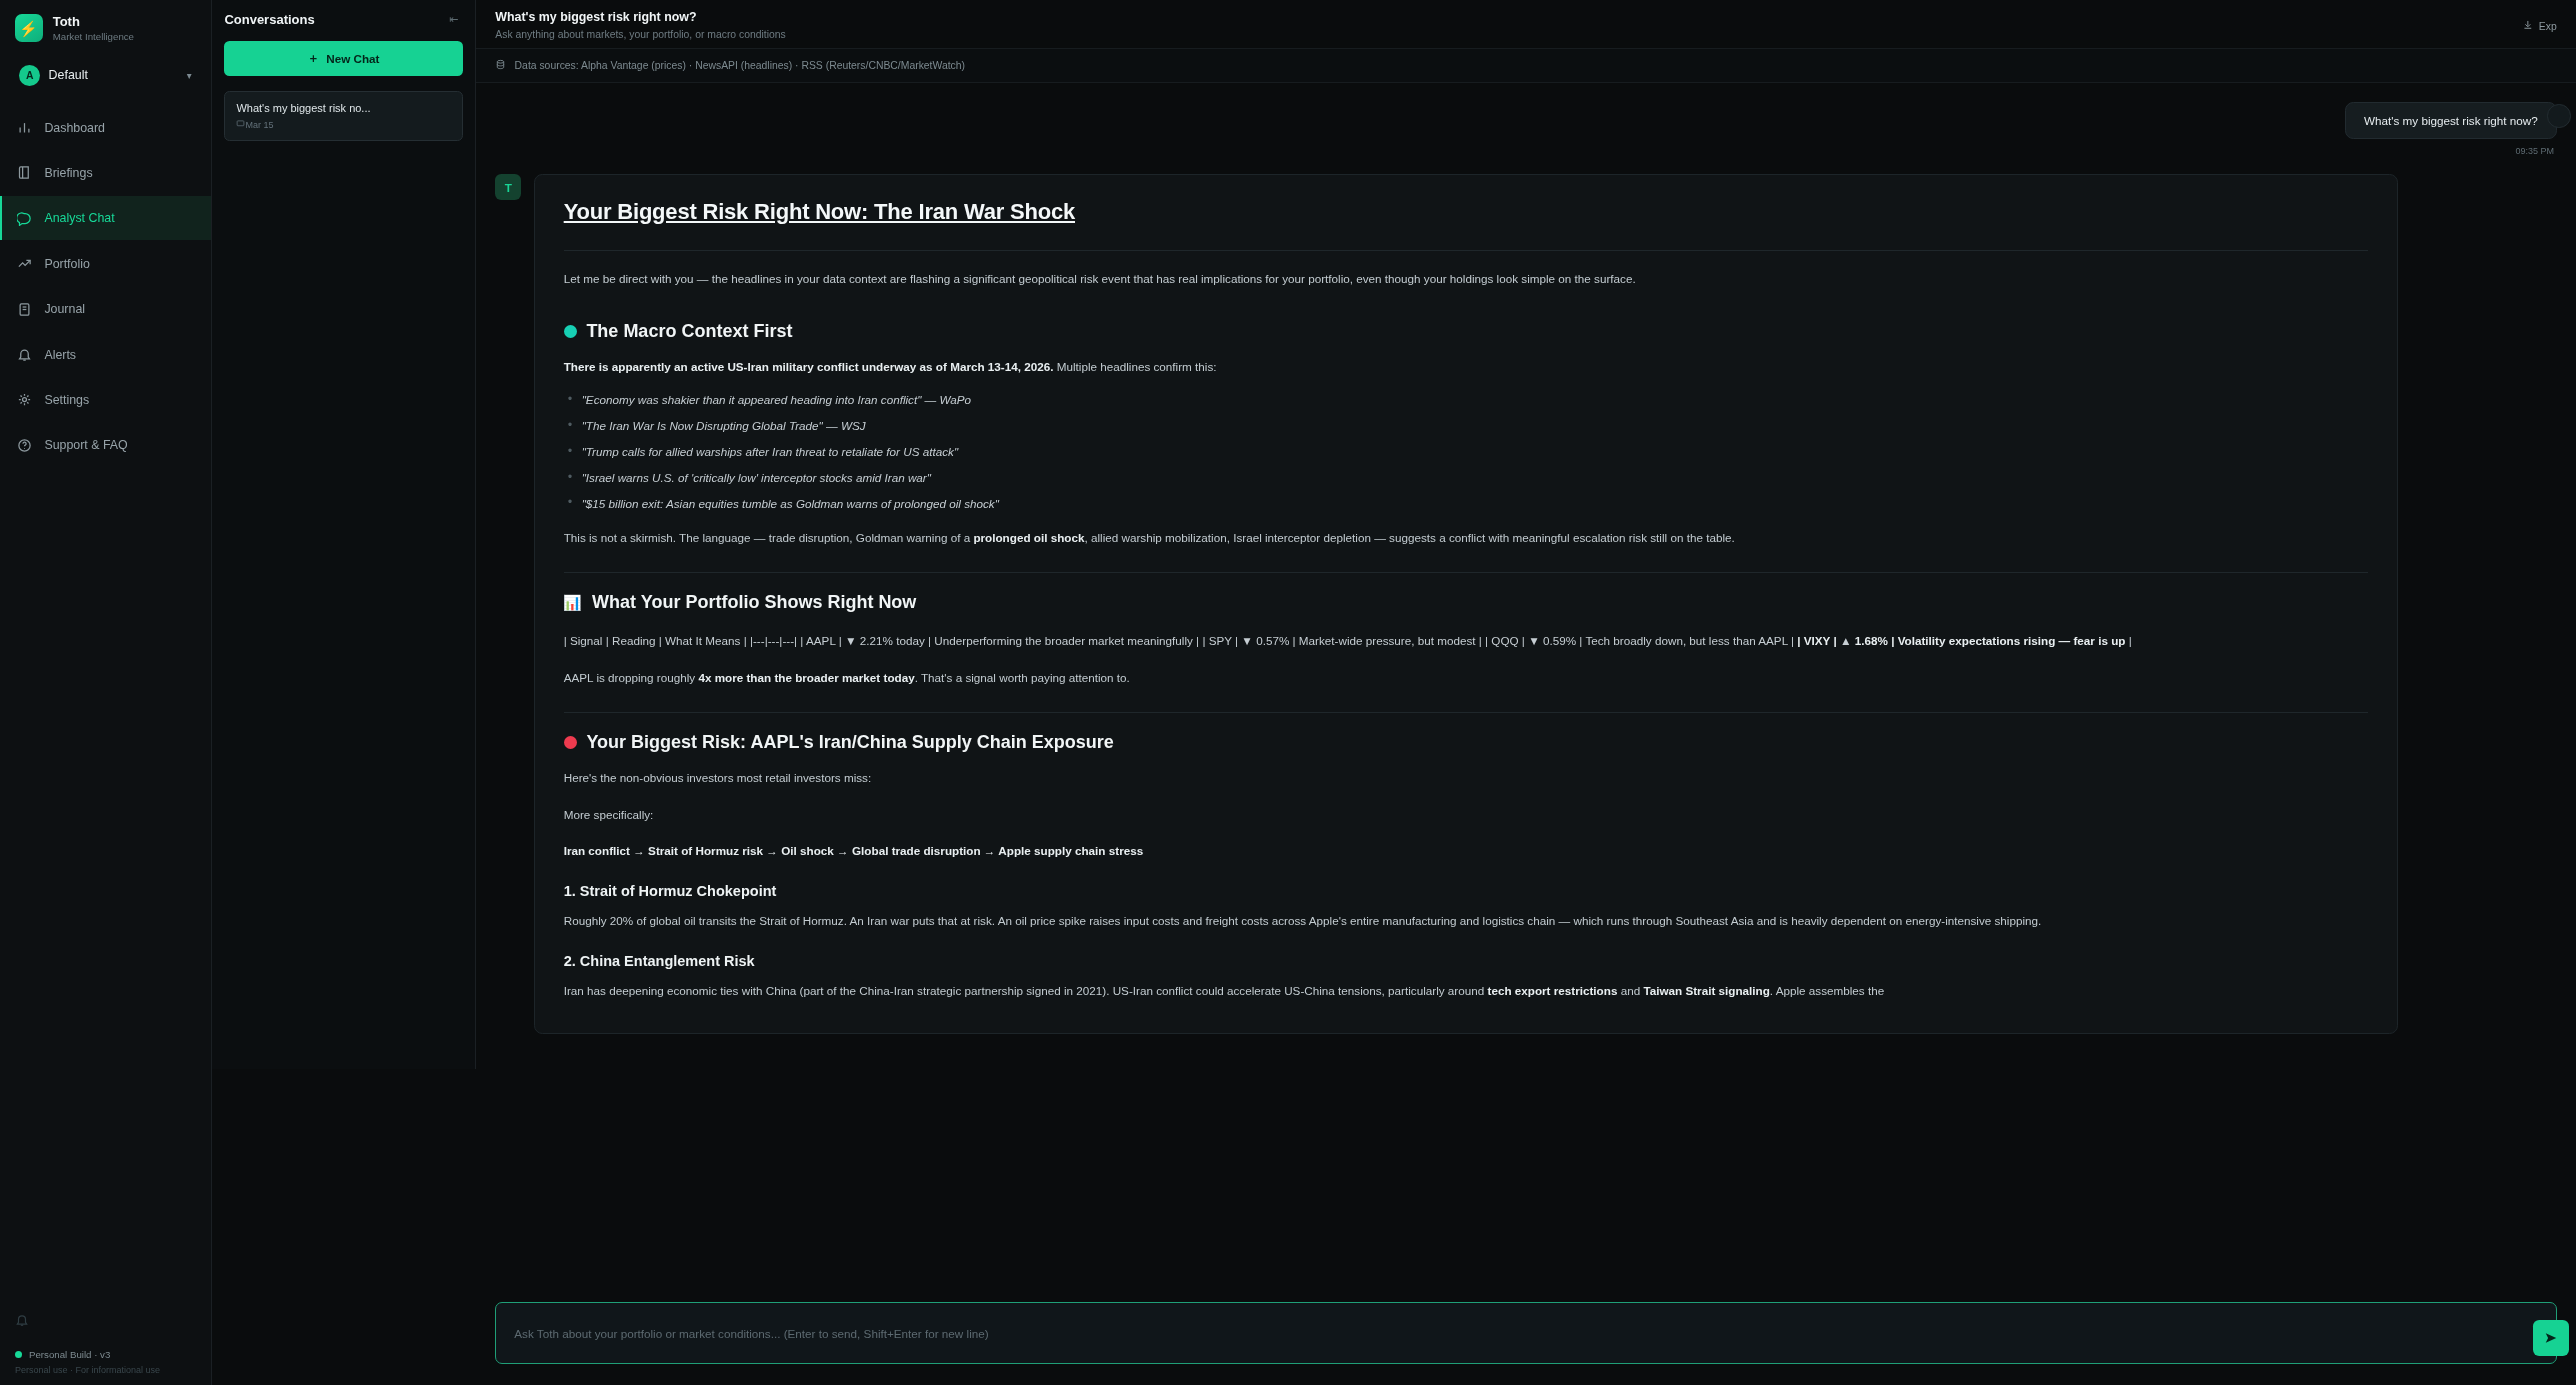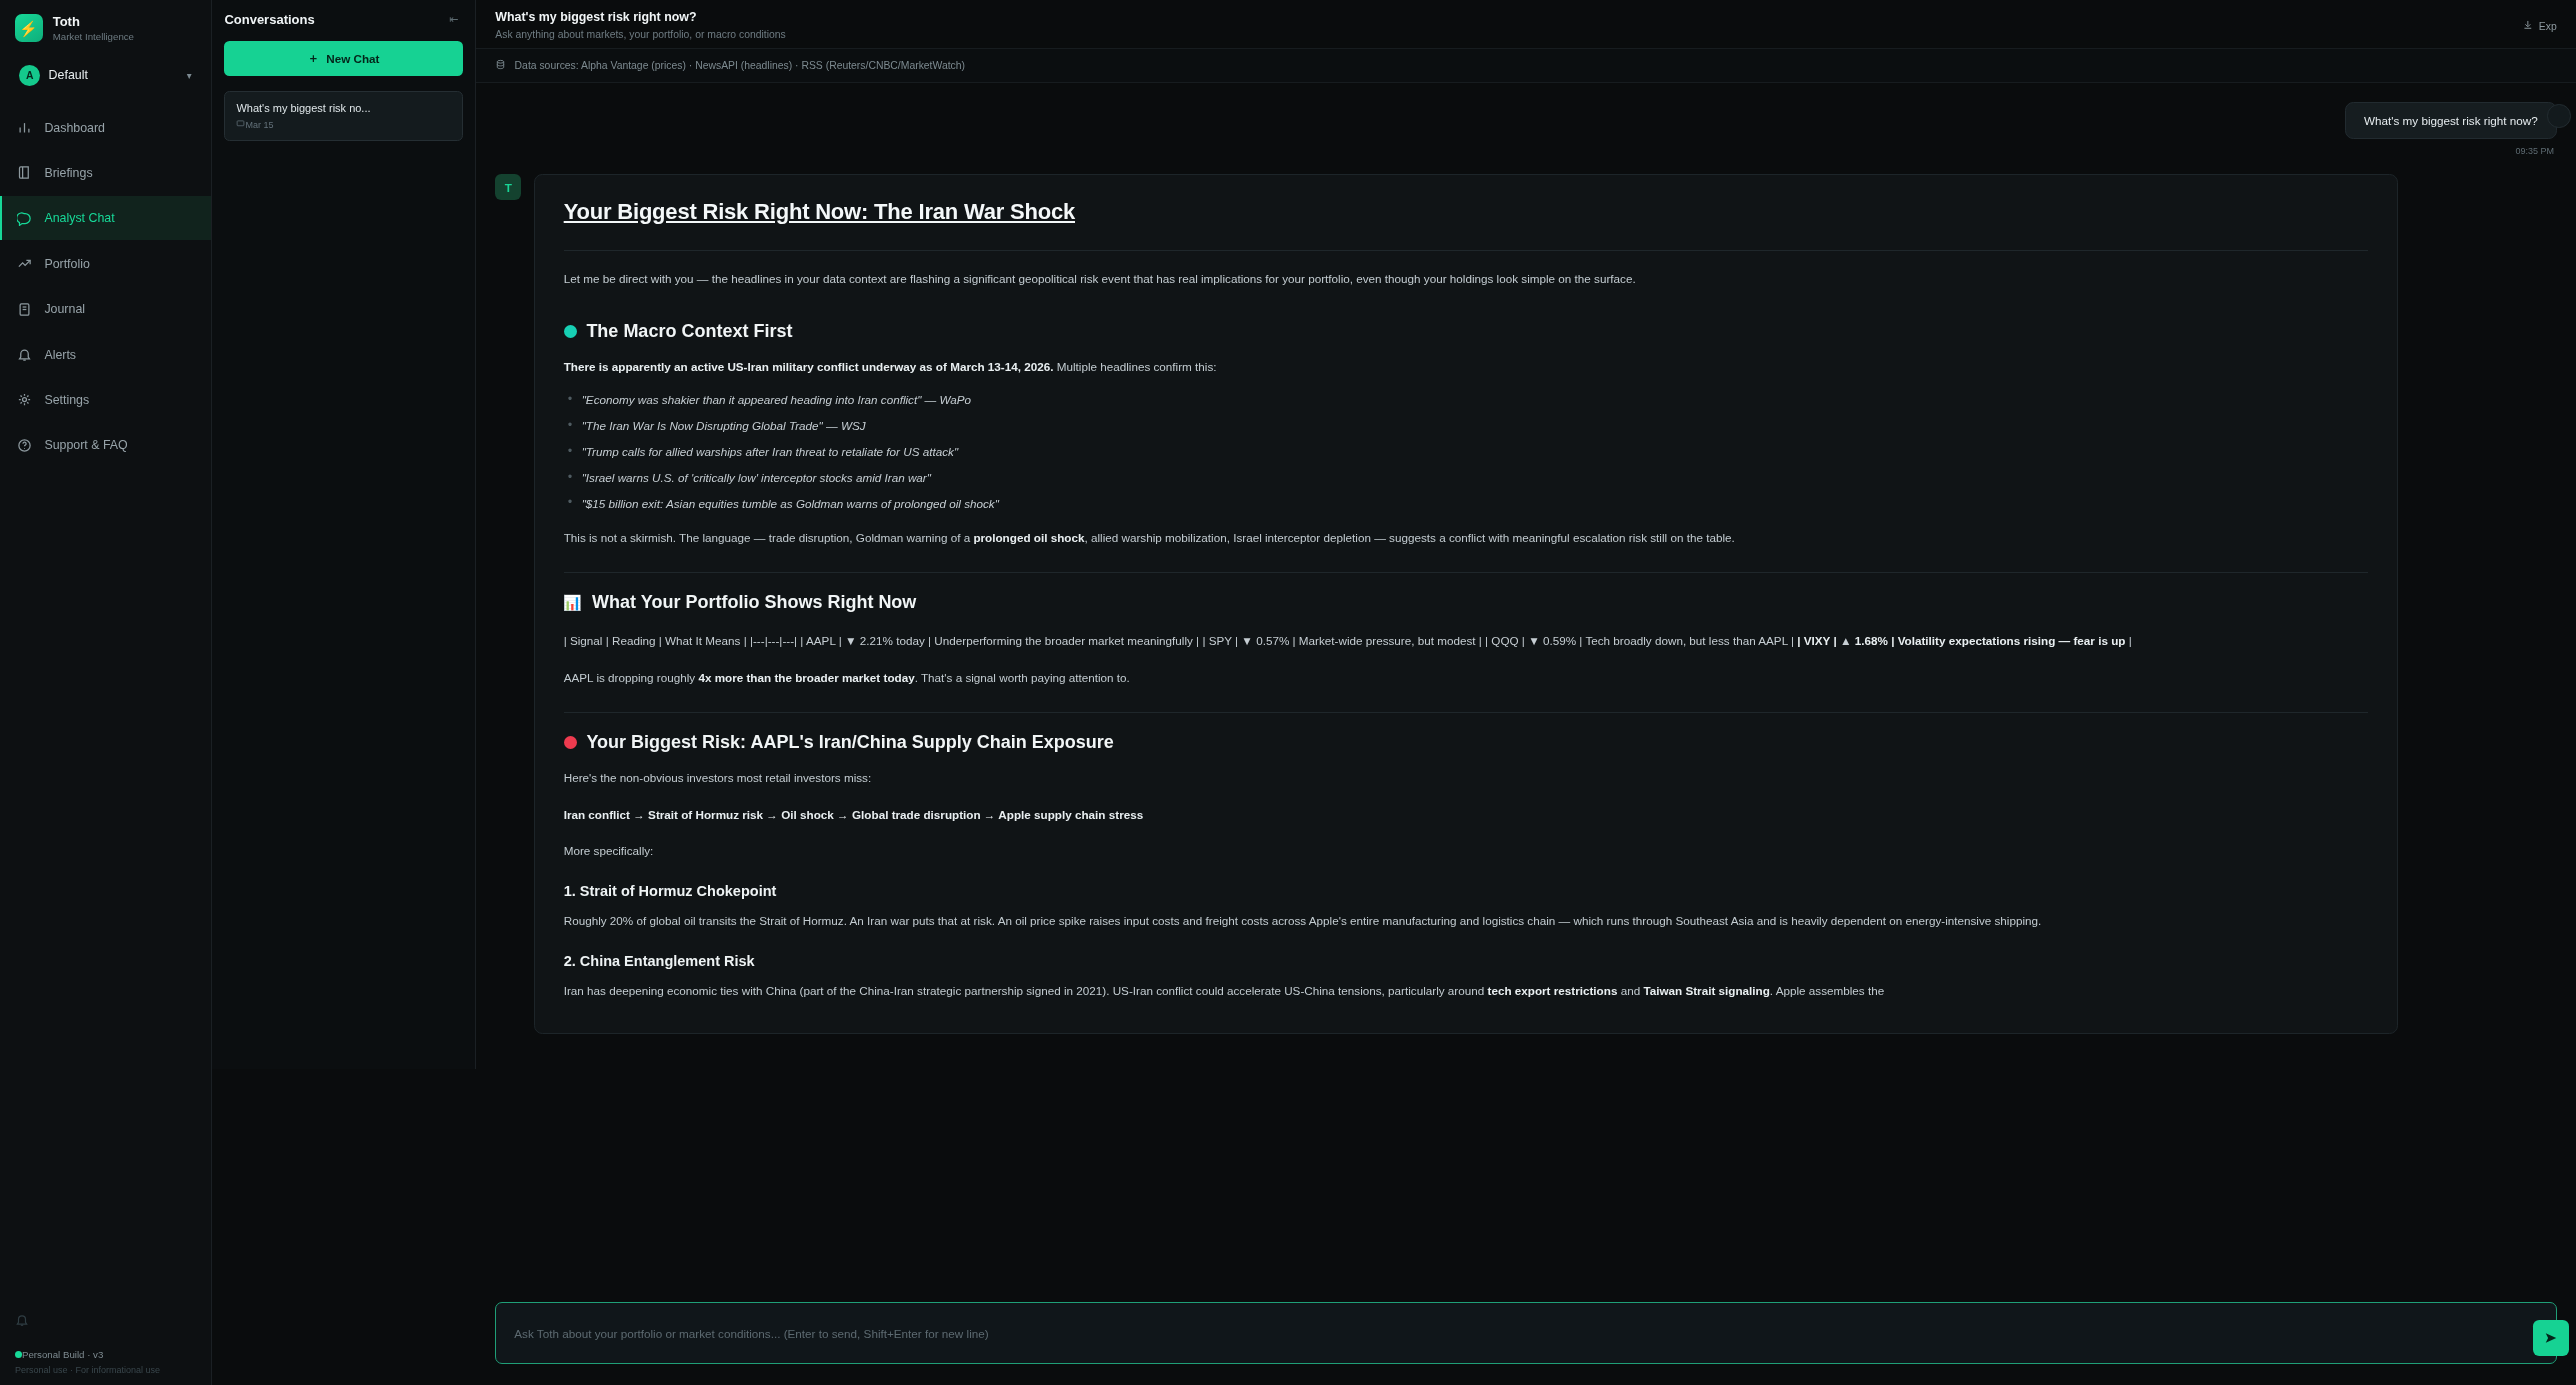--- a/index.html
+++ b/index.html
@@ -64,21 +64,21 @@
   .nav-item.active {
     color: #17d998; background: #11231d; border-left-color: #17d998;
   }
   .nav-item.active .ico { color: #17d998; }
 
   .sidebar-footer {
     position: absolute; left: 0; bottom: 0; width: 100%;
     padding: 0 15px 9.7px 15px;
   }
   .bell-row { padding: 0 0 19.3px 0; color: #2f3d43; font-size: 14px; }
-  .build-row { display: flex; align-items: center; gap: 0; font-size: 9.7px; color: #7e8b91; }
+  .build-row { display: flex; align-items: center; gap: 7px; font-size: 9.7px; color: #7e8b91; }
   .build-dot { width: 7px; height: 7px; border-radius: 50%; background: #17d998; }
   .build-note { font-size: 9px; color: #39464c; margin-top: 5.5px; }
 
   
   .convs {
     width: 264px; flex: 0 0 264px; height: 1069px;
     background: #0b0e10;
     border-right: 0.7px solid #1b2024;
   }
   .convs-head {
@@ -415,22 +415,22 @@
         </div>
 
         <div class="rule"></div>
 
         <div>
           <div class="a-h2">
             <span class="dot" style="background:#ee3b4f;"></span>
             <span>Your Biggest Risk: AAPL's Iran/China Supply Chain Exposure</span>
           </div>
           <div class="a-p">Here's the non-obvious investors most retail investors miss:</div>
+          <div class="a-p block-gap">More specifically:</div>
           <div class="a-p block-gap a-strong">Iran conflict → Strait of Hormuz risk → Oil shock → Global trade disruption → Apple supply chain stress</div>
-          <div class="a-p block-gap">More specifically:</div>
 
           <div class="a-h3">1. Strait of Hormuz Chokepoint</div>
           <div class="a-p">Roughly 20% of global oil transits the Strait of Hormuz. An Iran war puts that at risk. An oil price spike raises input costs and freight costs across Apple's entire manufacturing and logistics chain — which runs through Southeast Asia and is heavily dependent on energy-intensive shipping.</div>
 
           <div class="a-h3">2. China Entanglement Risk</div>
           <div class="a-p">
             <span>Iran has deepening economic ties with China (part of the China-Iran strategic partnership signed in 2021). US-Iran conflict could accelerate US-China tensions, particularly around </span><span class="a-strong">tech export restrictions</span><span> and </span><span class="a-strong">Taiwan Strait signaling</span><span>. Apple assembles the</span>
           </div>
         </div>
 

